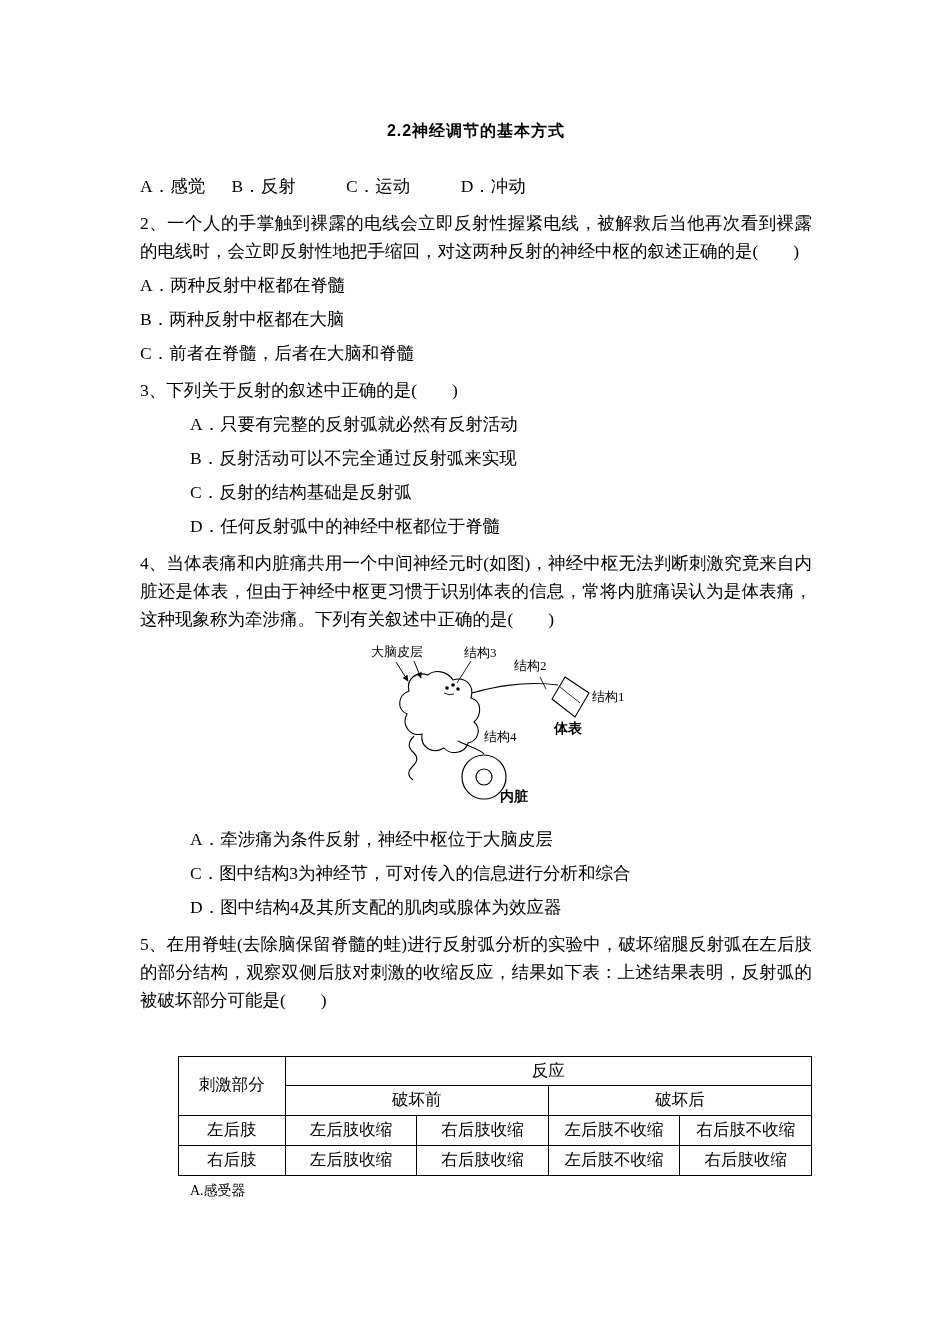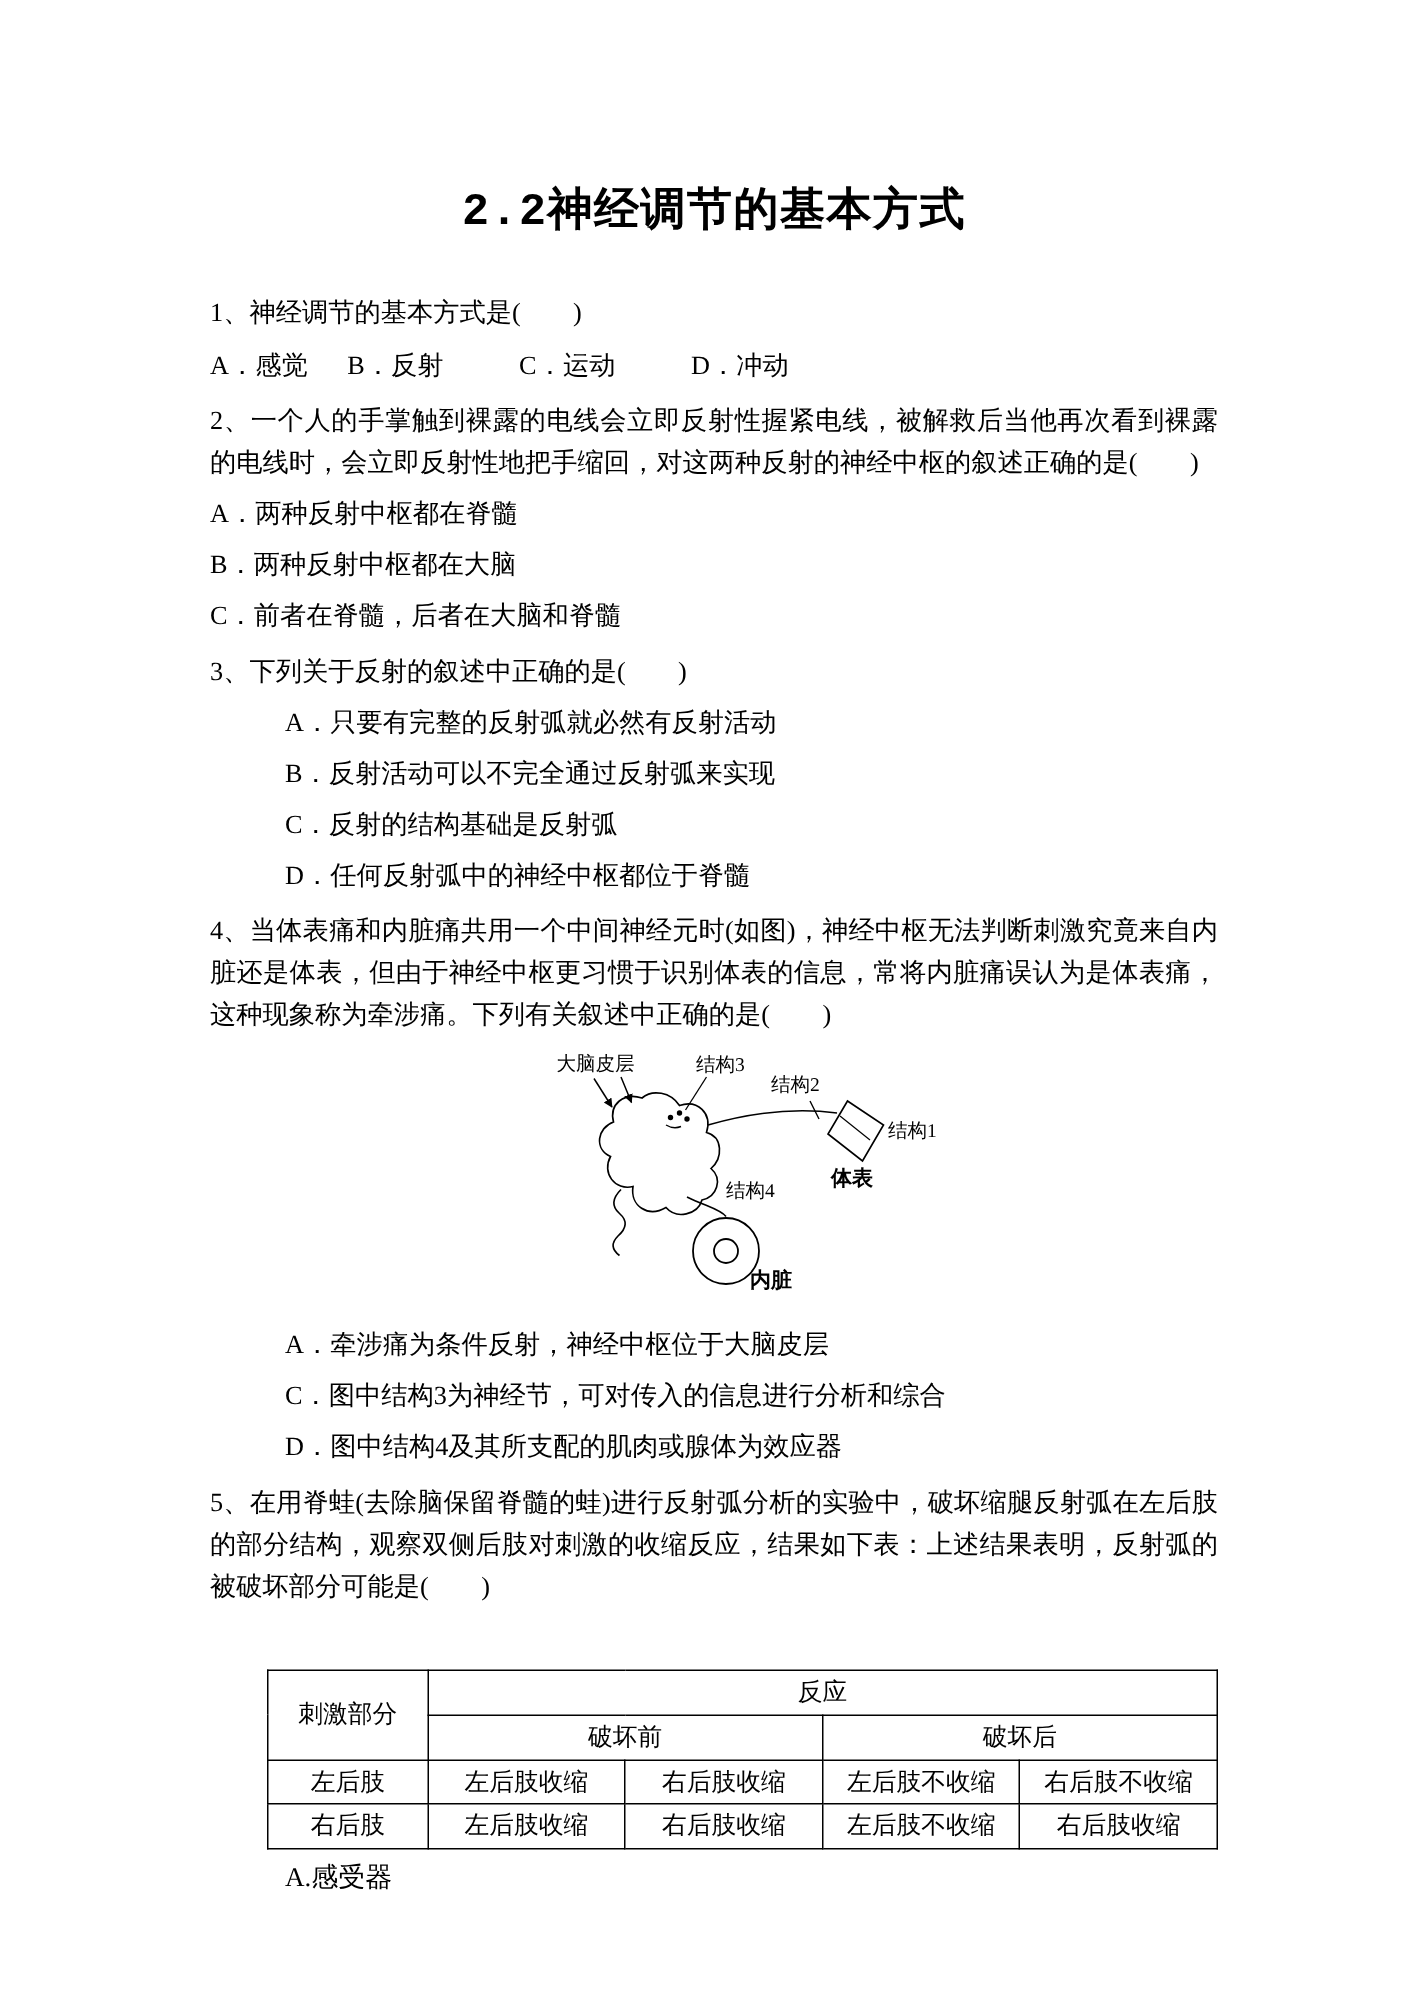--- a/index.html
+++ b/index.html
@@ -9,22 +9,22 @@
     box-sizing:border-box;
     padding:118px 138px 60px 140px;
     font-family:"Liberation Serif","DejaVu Serif",serif;
     color:#000;
     font-size:17.5px;
     line-height:1.6;
     background:#fff;
   }
   .title {
     text-align:center;
-    font-family:Liberation Mono, monospace;
-    font-size:30px;
+    font-family:Liberation Sans, sans-serif;
+    font-size:16px;
     font-weight:bold;
     margin:0 0 28px 0;
     letter-spacing:1px;
   }
   p { margin:0; }
   .question { margin:0 0 6px 0; }
   .stem { margin-top:9px; text-align:justify; }
   .opt-line { margin-top:6px; }
   .indent { padding-left:50px; }
   .inline-options { margin-top:7px; }
@@ -39,37 +39,36 @@
     font-family:"Liberation Serif","DejaVu Serif",serif;
   }
   .tbl td {
     border:1.3px solid #000;
     text-align:center;
     padding:2px 8px;
     font-weight:normal;
   }
   .tbl .c0 { width:96px; }
   .tbl .c  { width:123px; }
-  .answer-a { margin:4px 0 0 50px; font-size:18px; }
+  .answer-a { margin:4px 0 0 50px; font-size:14px; }
   svg text {
     font-family:"Liberation Serif","DejaVu Serif",serif;
     font-size:13px;
     fill:#000;
   }
   svg text.bold { font-weight:bold; font-size:14px; }
 </style>
 </head>
 <body>
 
 <div class="page">
 
   <h1 class="title">2.2神经调节的基本方式</h1>
 
   <div class="question">
-    <p class="stem">1、神经调节的基本方式是(　　)</p>
     <p class="inline-options">
       <span class="g1">A．感觉</span>
       <span class="g2">B．反射</span>
       <span class="g2">C．运动</span>
       <span>D．冲动</span>
     </p>
   </div>
 
   <div class="question">
     <p class="stem">2、一个人的手掌触到裸露的电线会立即反射性握紧电线，被解救后当他再次看到裸露的电线时，会立即反射性地把手缩回，对这两种反射的神经中枢的叙述正确的是(　　)</p>

